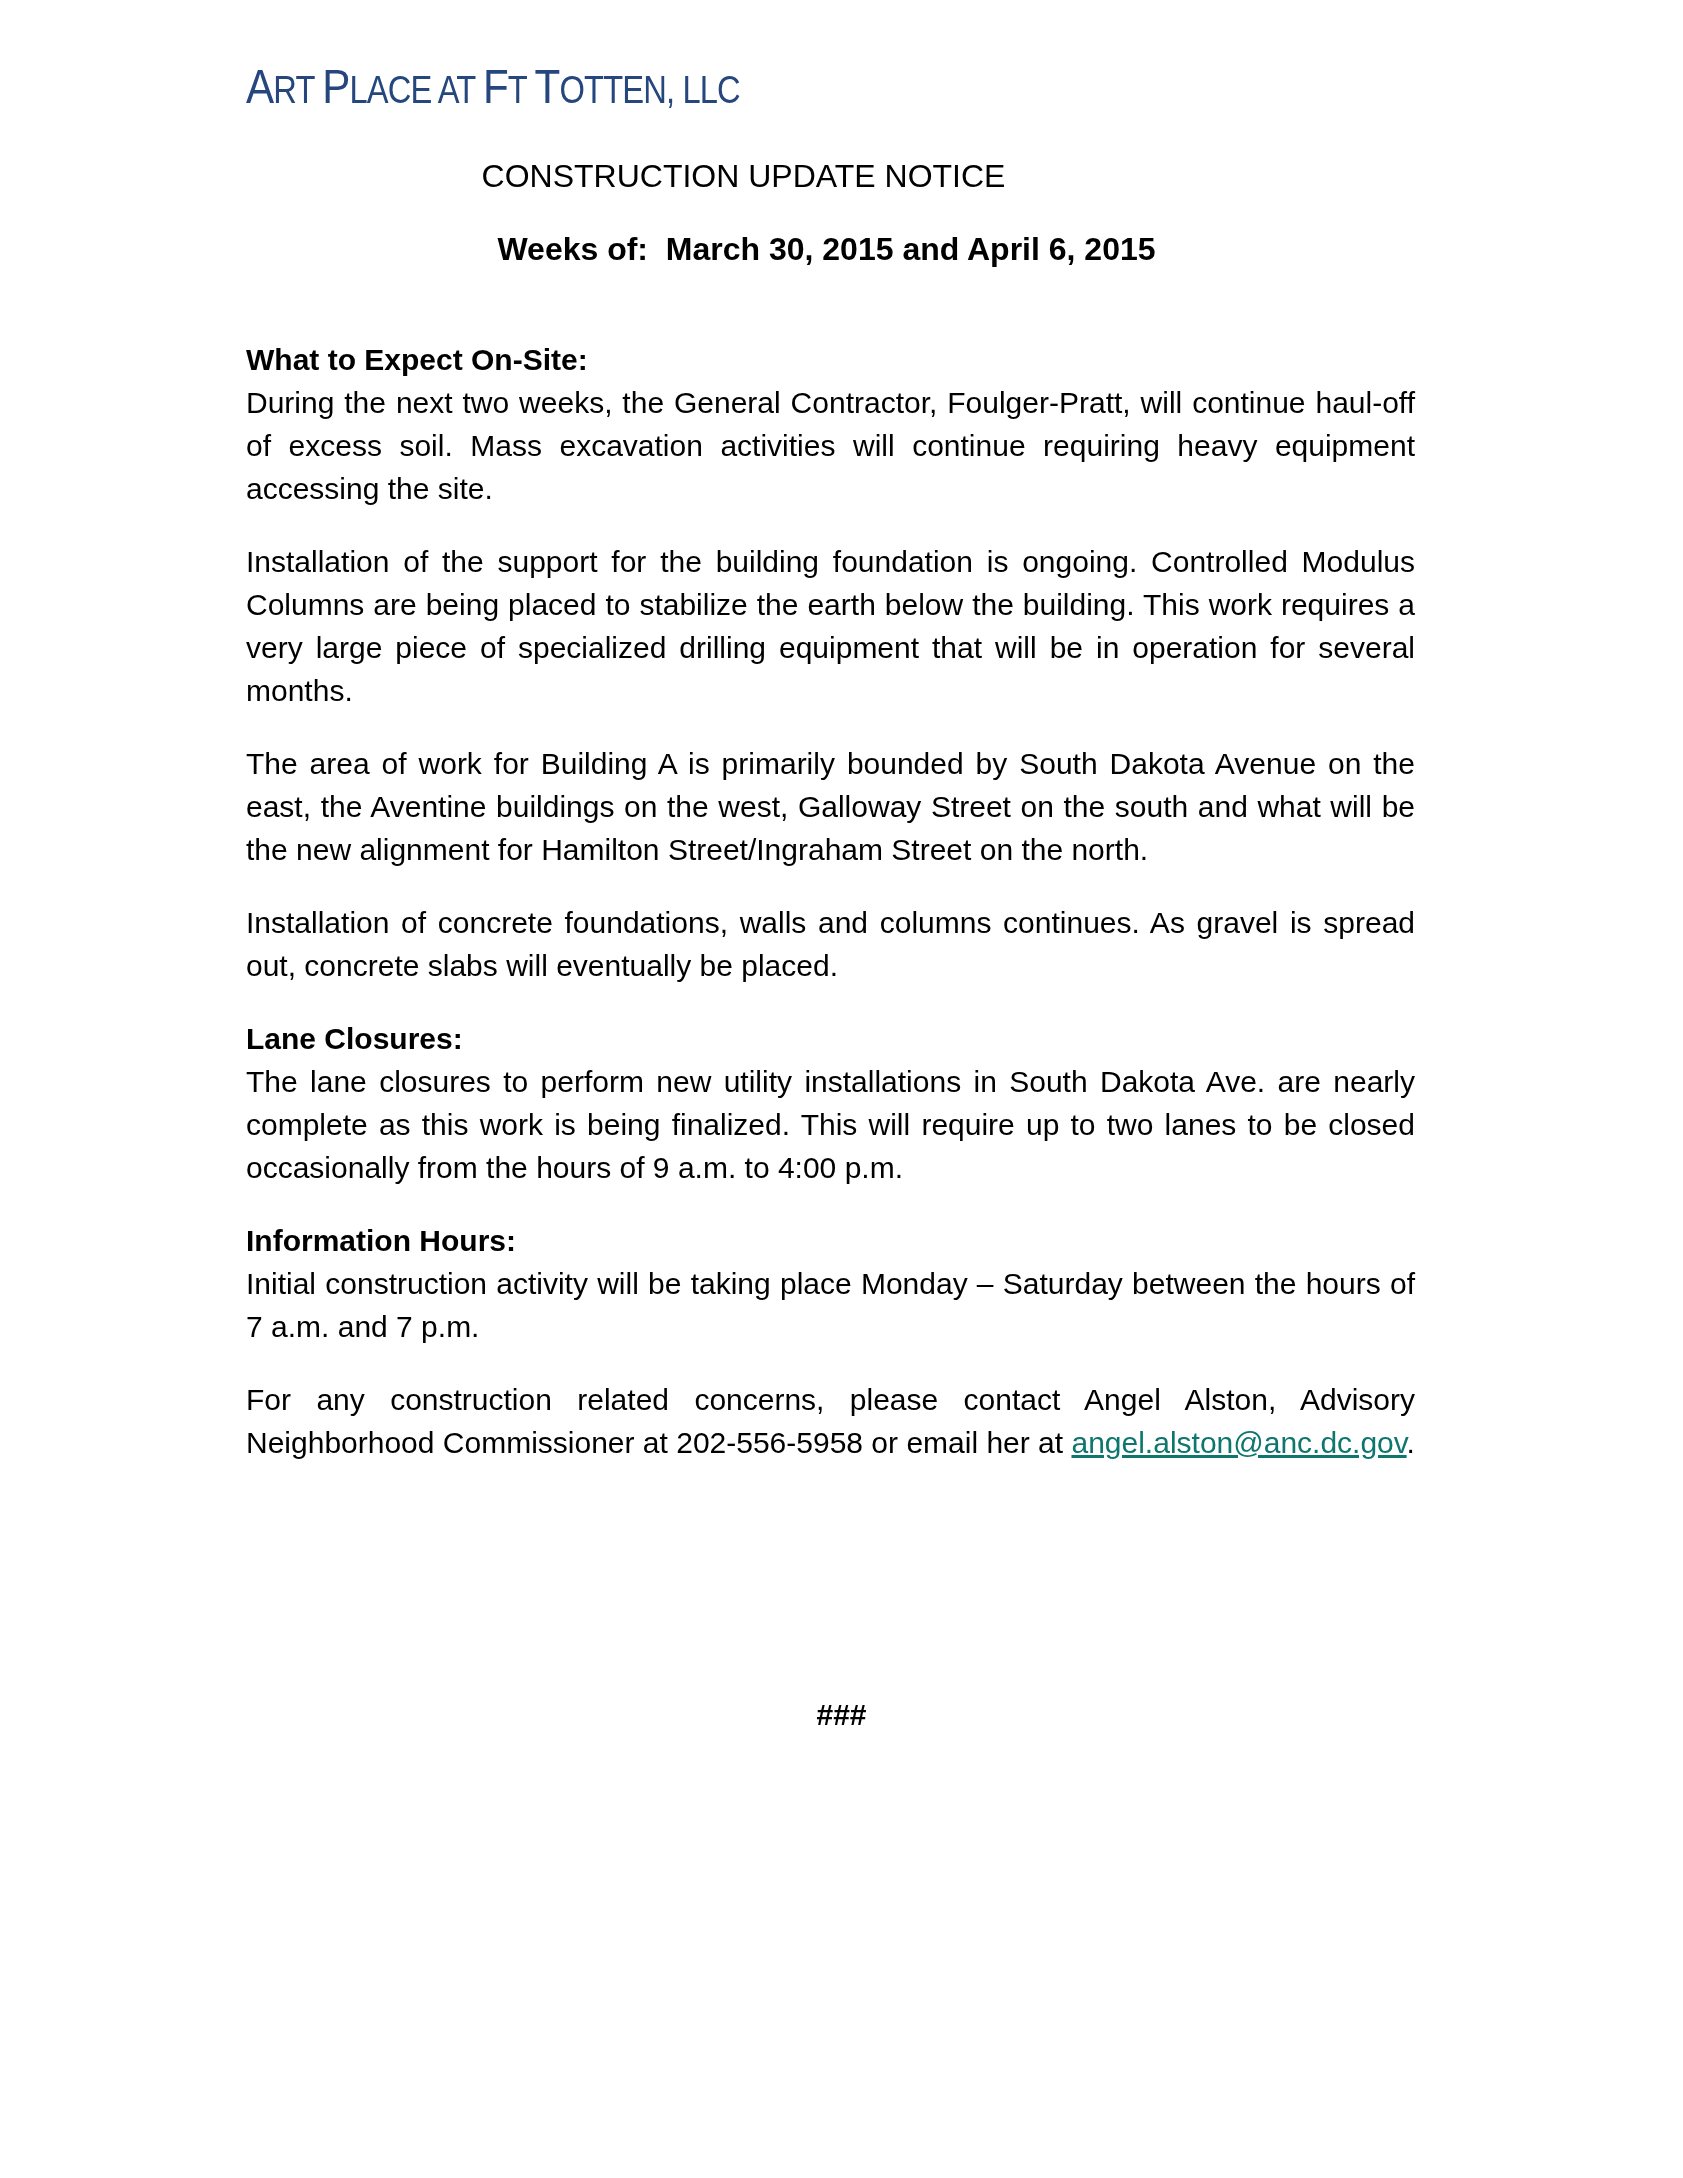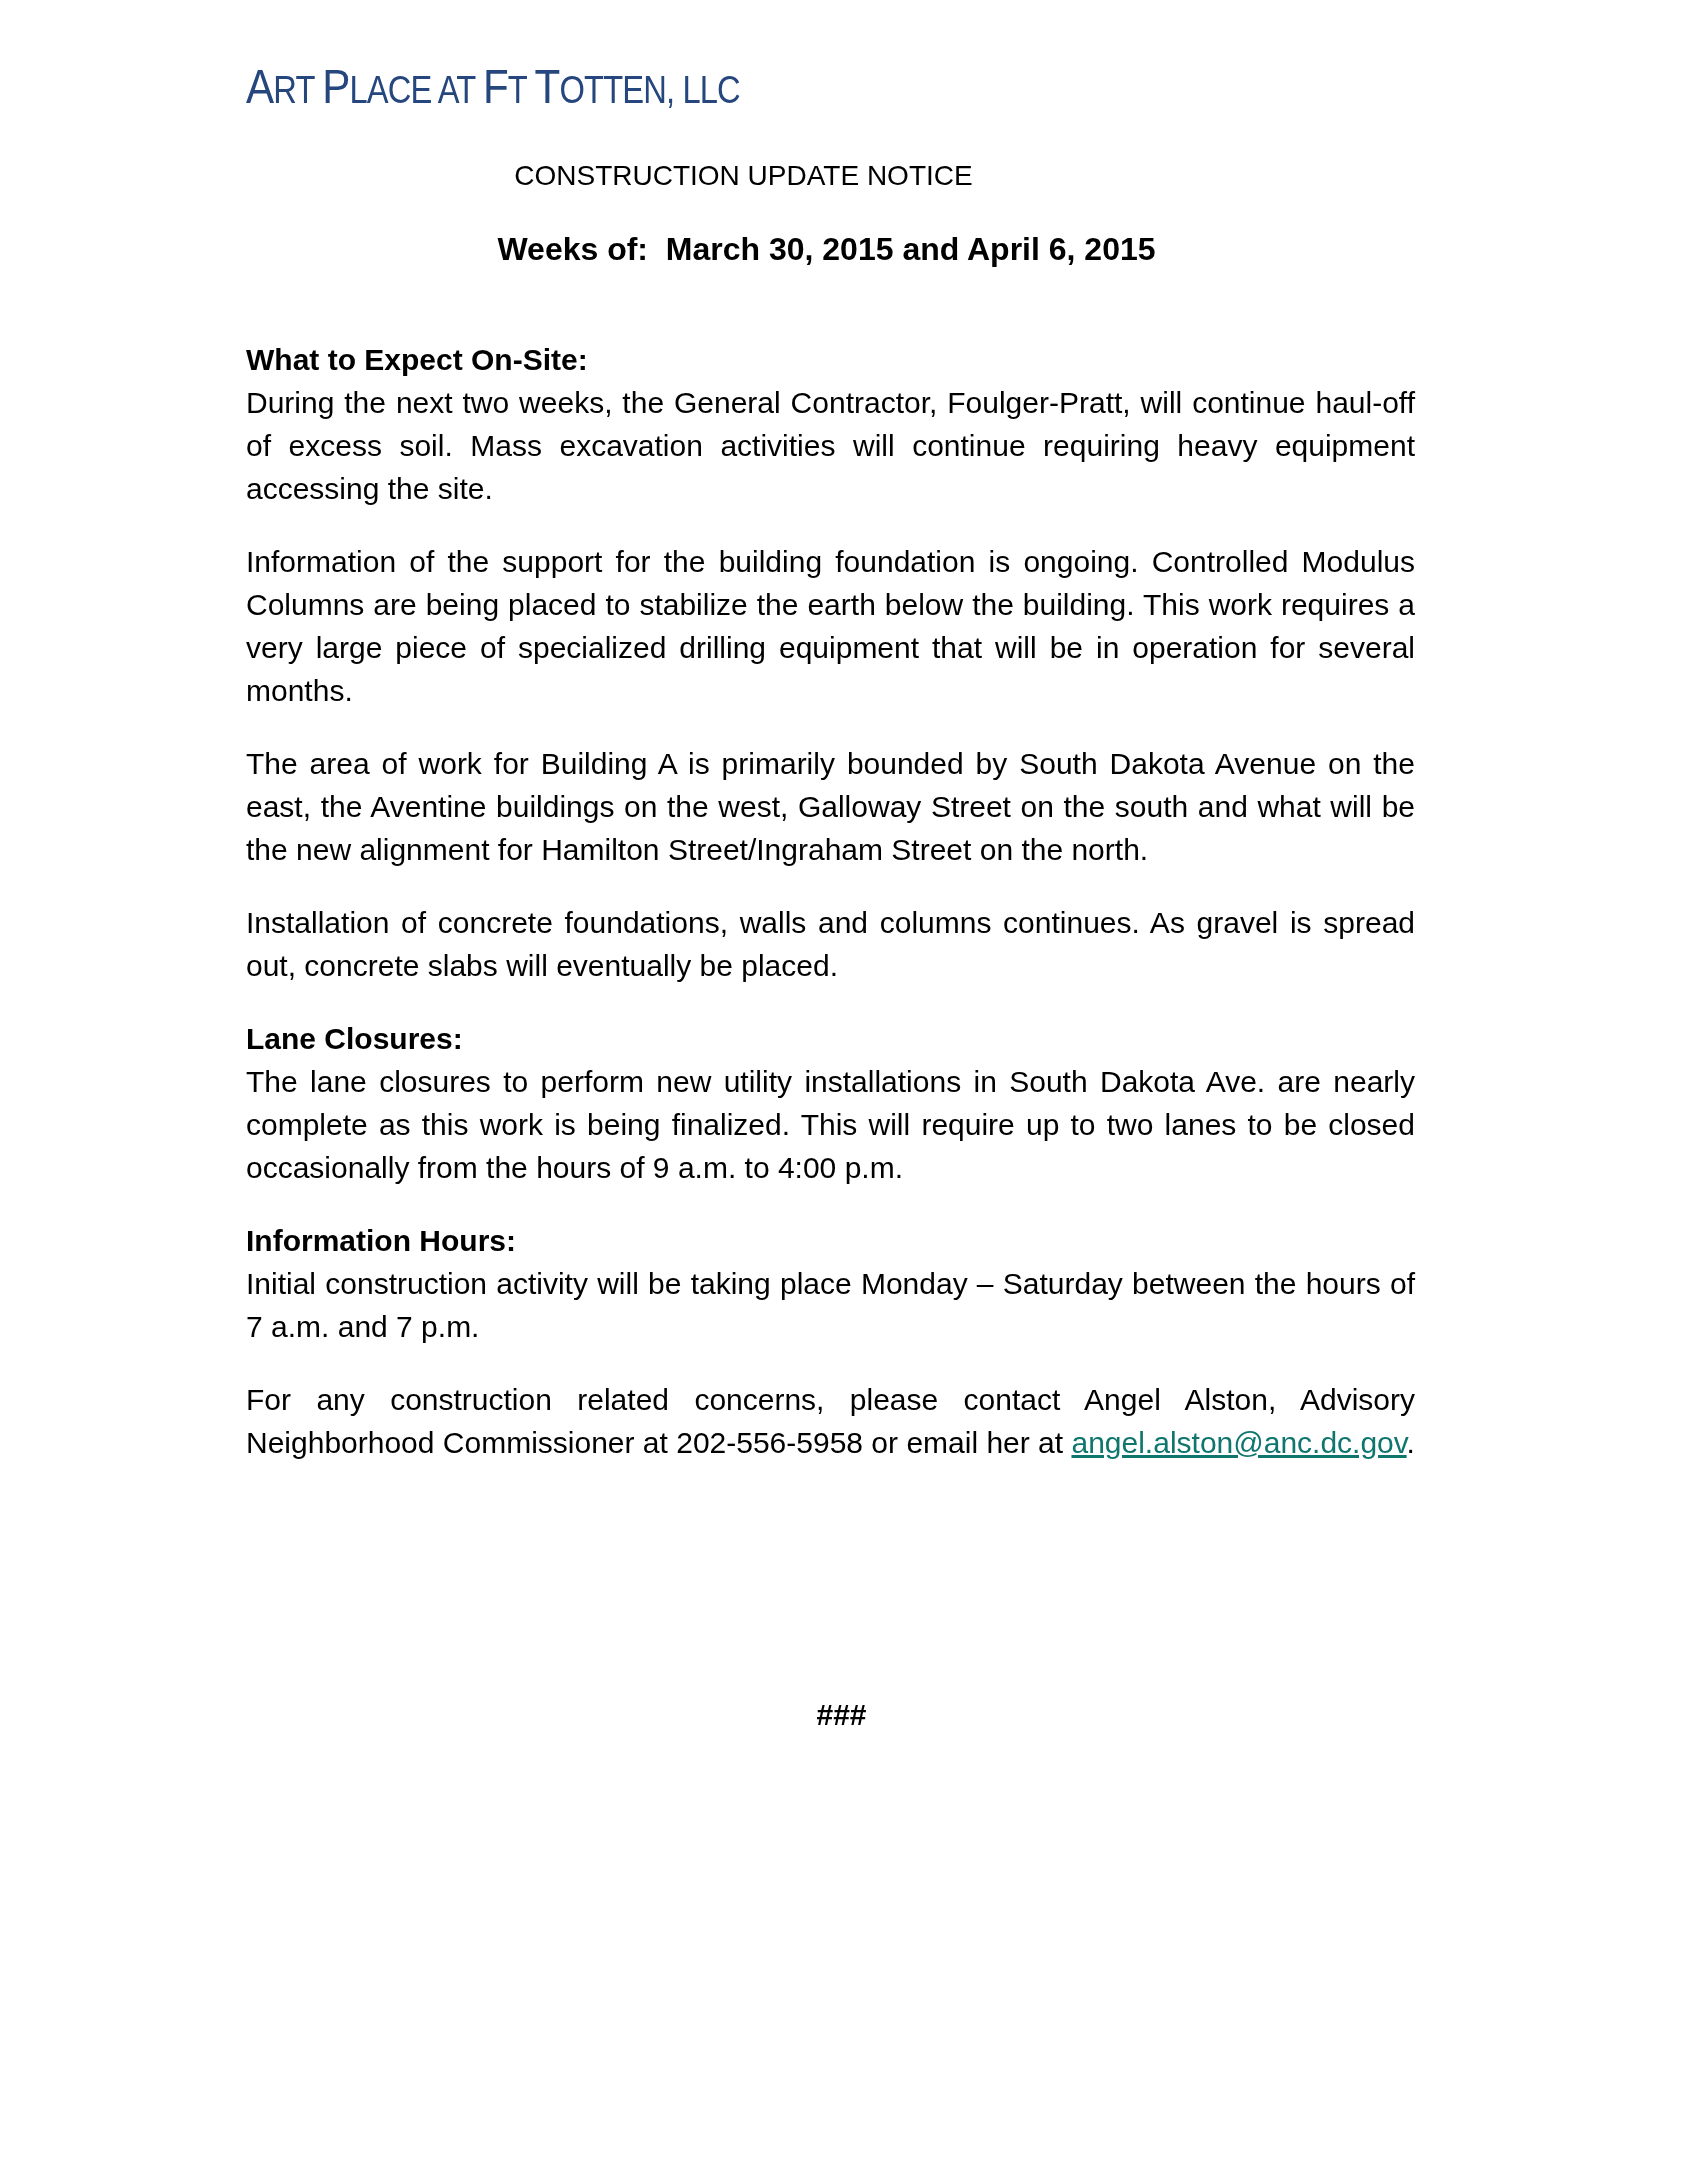--- a/index.html
+++ b/index.html
@@ -3,21 +3,21 @@
 <meta charset="utf-8">
 <style>
   html, body { margin: 0; padding: 0; background: #ffffff; }
   body { width: 1683px; height: 2178px; position: relative; overflow: hidden;
          font-family: "Liberation Sans", sans-serif; color: #000; }
   .logo { position: absolute; left: 246px; top: 57px; font-family: "Liberation Sans Narrow", "Liberation Sans", sans-serif;
           font-size: 49px; color: #26477e; letter-spacing: -1px; line-height: 59px; white-space: nowrap;
           transform: scaleX(0.86); transform-origin: left top; }
   .logo .sm { font-size: 38px; }
   .title { position: absolute; left: 0; width: 1487px; top: 153px; text-align: center;
-           font-size: 28px; line-height: 46px; }
+           font-size: 32px; line-height: 46px; }
   .weeks { position: absolute; left: 0; width: 1653px; top: 229px; text-align: center;
            font-size: 32px; font-weight: bold; line-height: 40px; white-space: pre; }
   .content { position: absolute; left: 246px; top: 338px; width: 1177px; }
   .content p { margin: 0 8px 30px 0; font-size: 30px; line-height: 43px; text-align: justify; }
   .content .h { font-weight: bold; display: block; }
   .content a { color: #0f766e; text-decoration: underline; }
   .end { position: absolute; left: 0; width: 1683px; top: 1695px; text-align: center;
          font-size: 30px; font-weight: bold; line-height: 40px; }
 </style>
 </head>
@@ -26,21 +26,21 @@
 <div class="logo"><span>A</span><span class="sm">RT </span><span>P</span><span class="sm">LACE AT </span><span>F</span><span class="sm">T </span><span>T</span><span class="sm">OTTEN, LLC</span></div>
 
 <div class="title">CONSTRUCTION UPDATE NOTICE</div>
 <div class="weeks">Weeks of:  March 30, 2015 and April 6, 2015</div>
 
 <div class="content">
   <p style="margin-bottom:30px;">
     <span class="h">What to Expect On-Site:</span>
     <span>During the next two weeks, the General Contractor, Foulger-Pratt, will continue haul-off of excess soil.  Mass excavation activities will continue requiring heavy equipment accessing the site.</span>
   </p>
-  <p>Information of the support for the building foundation is ongoing. Controlled Modulus Columns are being placed to stabilize the earth below the building. This work requires a very large piece of specialized drilling equipment that will be in operation for several months.</p>
+  <p>Installation of the support for the building foundation is ongoing. Controlled Modulus Columns are being placed to stabilize the earth below the building. This work requires a very large piece of specialized drilling equipment that will be in operation for several months.</p>
   <p>The area of work for Building A is primarily bounded by South Dakota Avenue on the east, the Aventine buildings on the west, Galloway Street on the south and what will be the new alignment for Hamilton Street/Ingraham Street on the north.</p>
   <p>Installation of concrete foundations, walls and columns continues. As gravel is spread out, concrete slabs will eventually be placed.</p>
 
   <p>
     <span class="h">Lane Closures:</span>
     <span>The lane closures to perform new utility installations in South Dakota Ave. are nearly complete as this work is being finalized.  This will require up to two lanes to be closed occasionally from the hours of 9 a.m. to 4:00 p.m.</span>
   </p>
 
   <p>
     <span class="h">Information Hours:</span>

